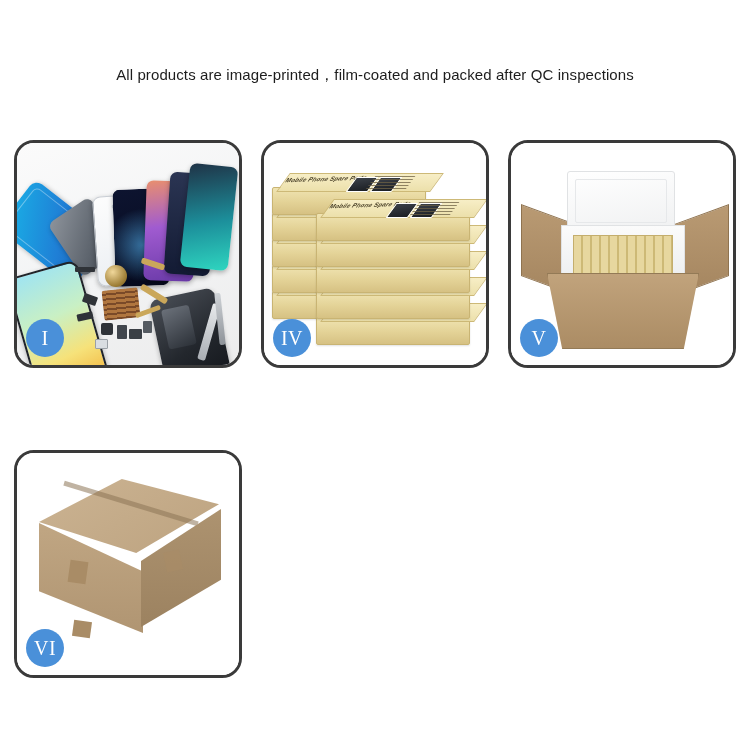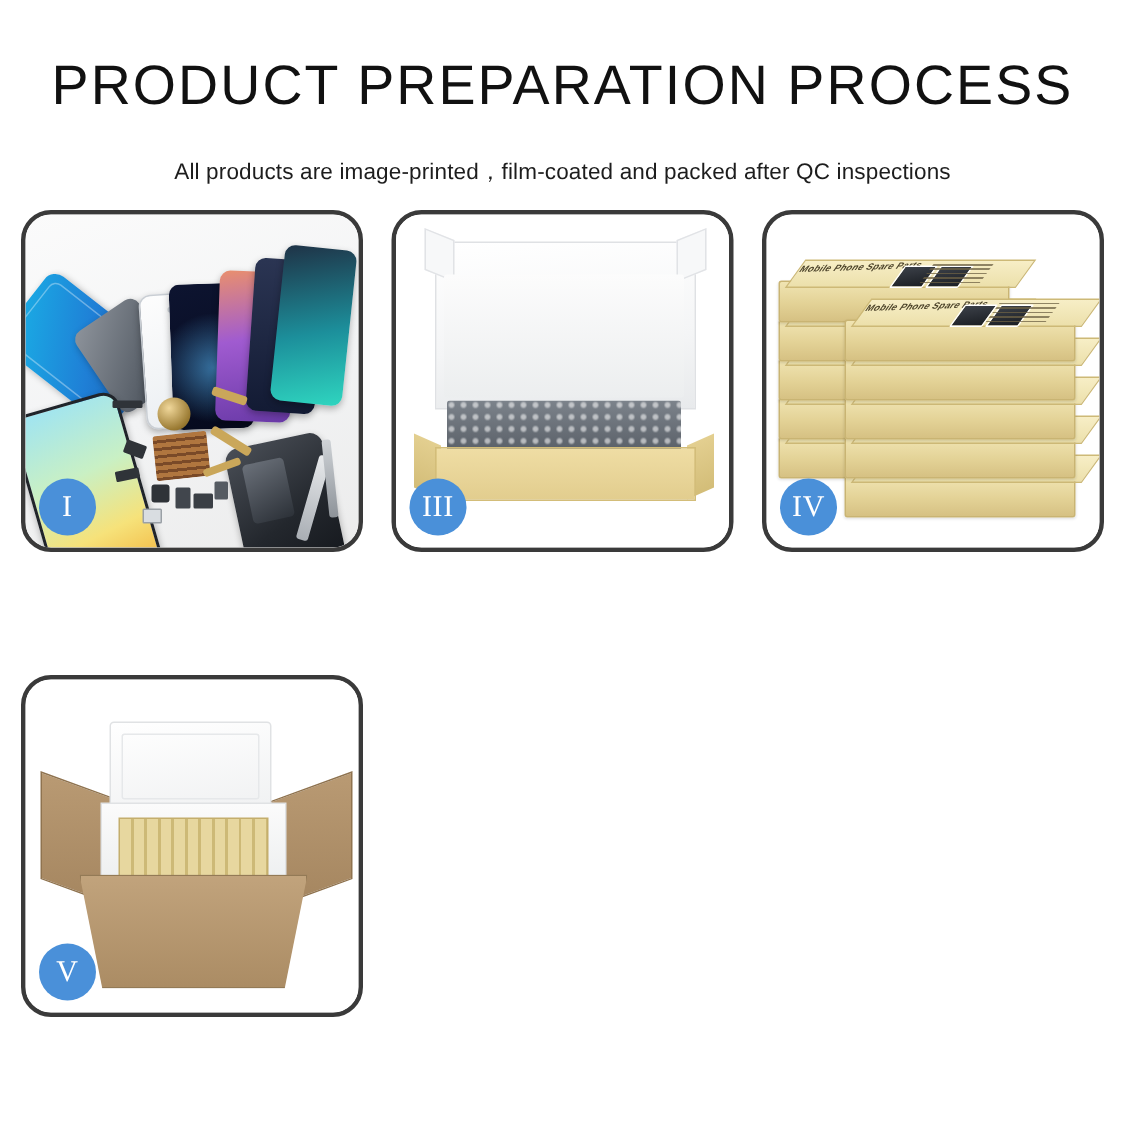--- a/index.html
+++ b/index.html
@@ -456,21 +456,20 @@
   }
   .c6-tape { position:absolute; background:#a98c66; }
   .c6-tape1 { left: 52px; top: 108px; width: 18px; height: 22px; transform: rotate(8deg); }
   .c6-tape2 { left: 56px; top: 168px; width: 18px; height: 16px; transform: rotate(8deg); }
   .c6-tape3 { left: 148px; top: 98px; width: 16px; height: 20px; transform: rotate(-12deg); opacity:.55; }
 </style>
 </head>
 <body>
 
 <div class="header">
-  <div class="page-title">PRODUCT PREPARATION PROCESS</div>
   <div class="page-subtitle">All products are image-printed，film-coated and packed after QC inspections</div>
 </div>
 
 <div class="grid">
 
   <div class="panel">
     <div class="panel-photo p1">
       <div class="phone ph-blue"></div>
       <div class="phone ph-grey"></div>
       <div class="phone ph-protector"></div>
@@ -493,31 +492,20 @@
       <div class="tiny t6"></div>
       <div class="tiny t7"></div>
       <div class="tiny t8"></div>
       <div class="tweezer"></div>
       <div class="screwdriver"></div>
     </div>
     <div class="badge">I</div>
   </div>
 
 
-  <div class="panel">
-    <div class="panel-photo p3">
-      <div class="box3-lid"></div>
-      <div class="box3-foam"></div>
-      <div class="box3-contents"></div>
-      <div class="box3-left"></div>
-      <div class="box3-right"></div>
-      <div class="box3-front"></div>
-    </div>
-    <div class="badge">III</div>
-  </div>
 
   <div class="panel">
     <div class="panel-photo p4">
       <div class="stack">
         <div class="sbox s-a">
             <div class="top-face"></div>
           </div>
         <div class="sbox s-b">
             <div class="top-face"></div>
           </div>
@@ -563,14 +551,26 @@
       <div class="c5-flap-l"></div>
       <div class="c5-flap-r"></div>
       <div class="c5-foam-lid"></div>
       <div class="c5-foam-body"></div>
       <div class="c5-inner"></div>
       <div class="c5-body"></div>
     </div>
     <div class="badge">V</div>
   </div>
 
+  <div class="panel">
+    <div class="panel-photo p6">
+      <div class="c6-top"></div>
+      <div class="c6-top-seam"></div>
+      <div class="c6-left"></div>
+      <div class="c6-right"></div>
+      <div class="c6-tape c6-tape1"></div>
+      <div class="c6-tape c6-tape2"></div>
+      <div class="c6-tape c6-tape3"></div>
+    </div>
+    <div class="badge">VI</div>
+  </div>
 
 </div>
 
 </body></html>

